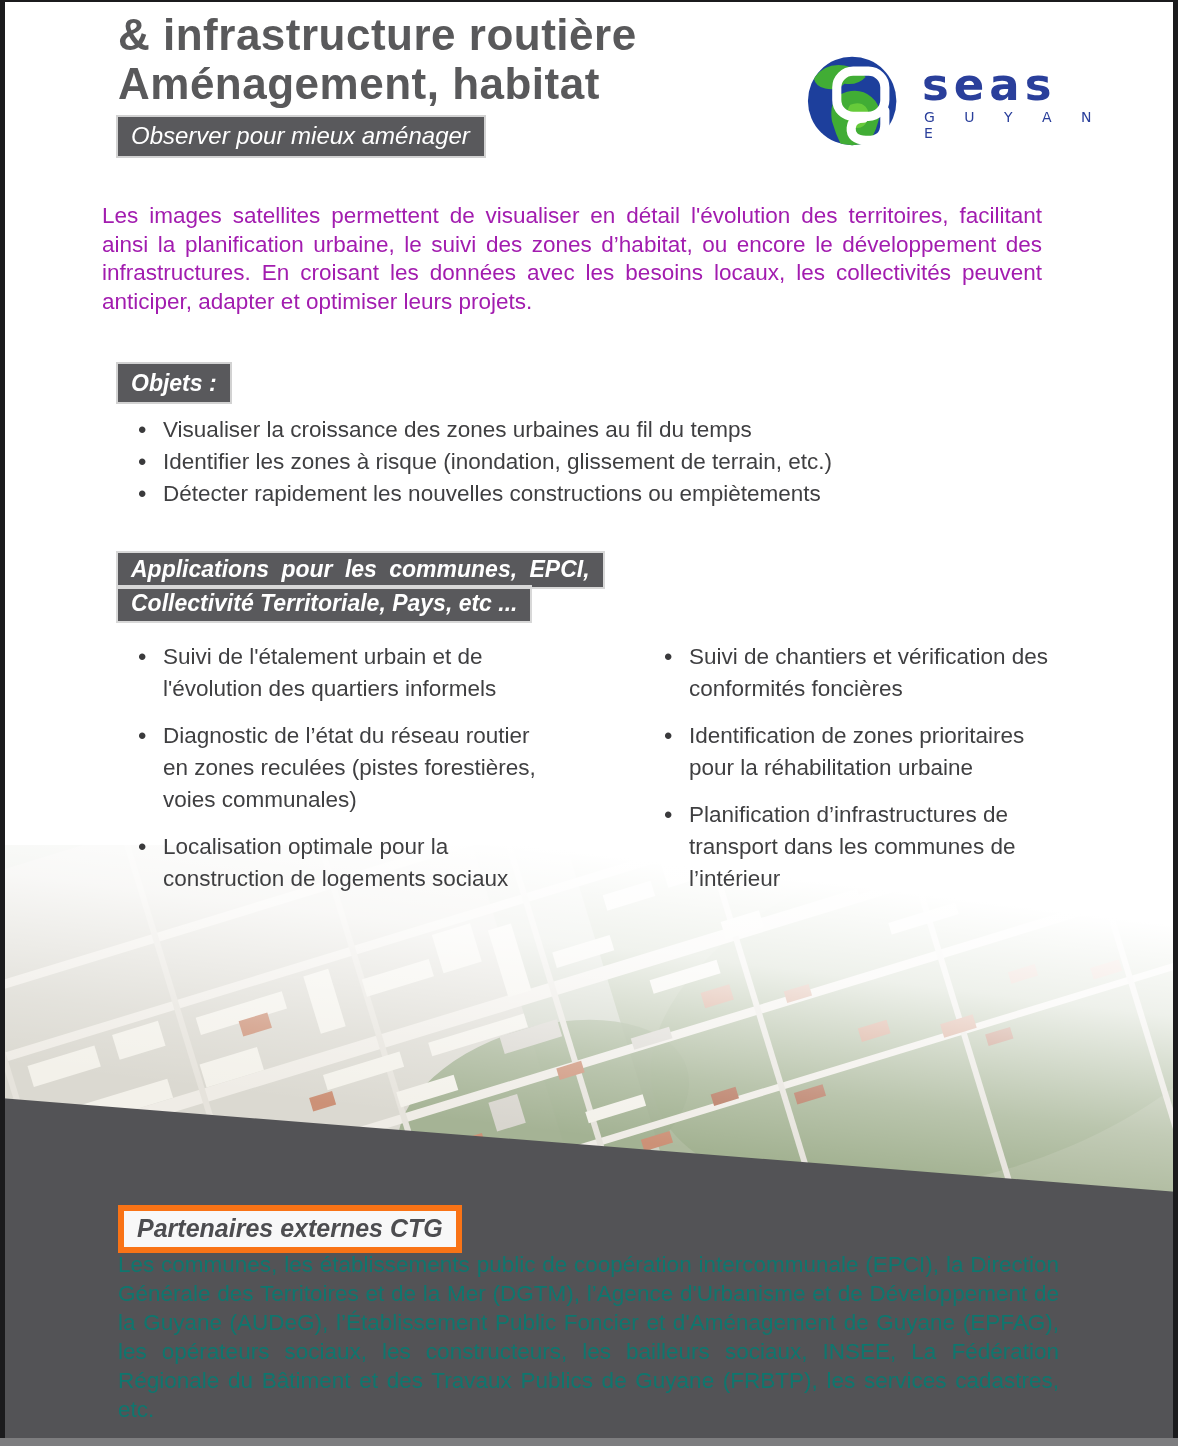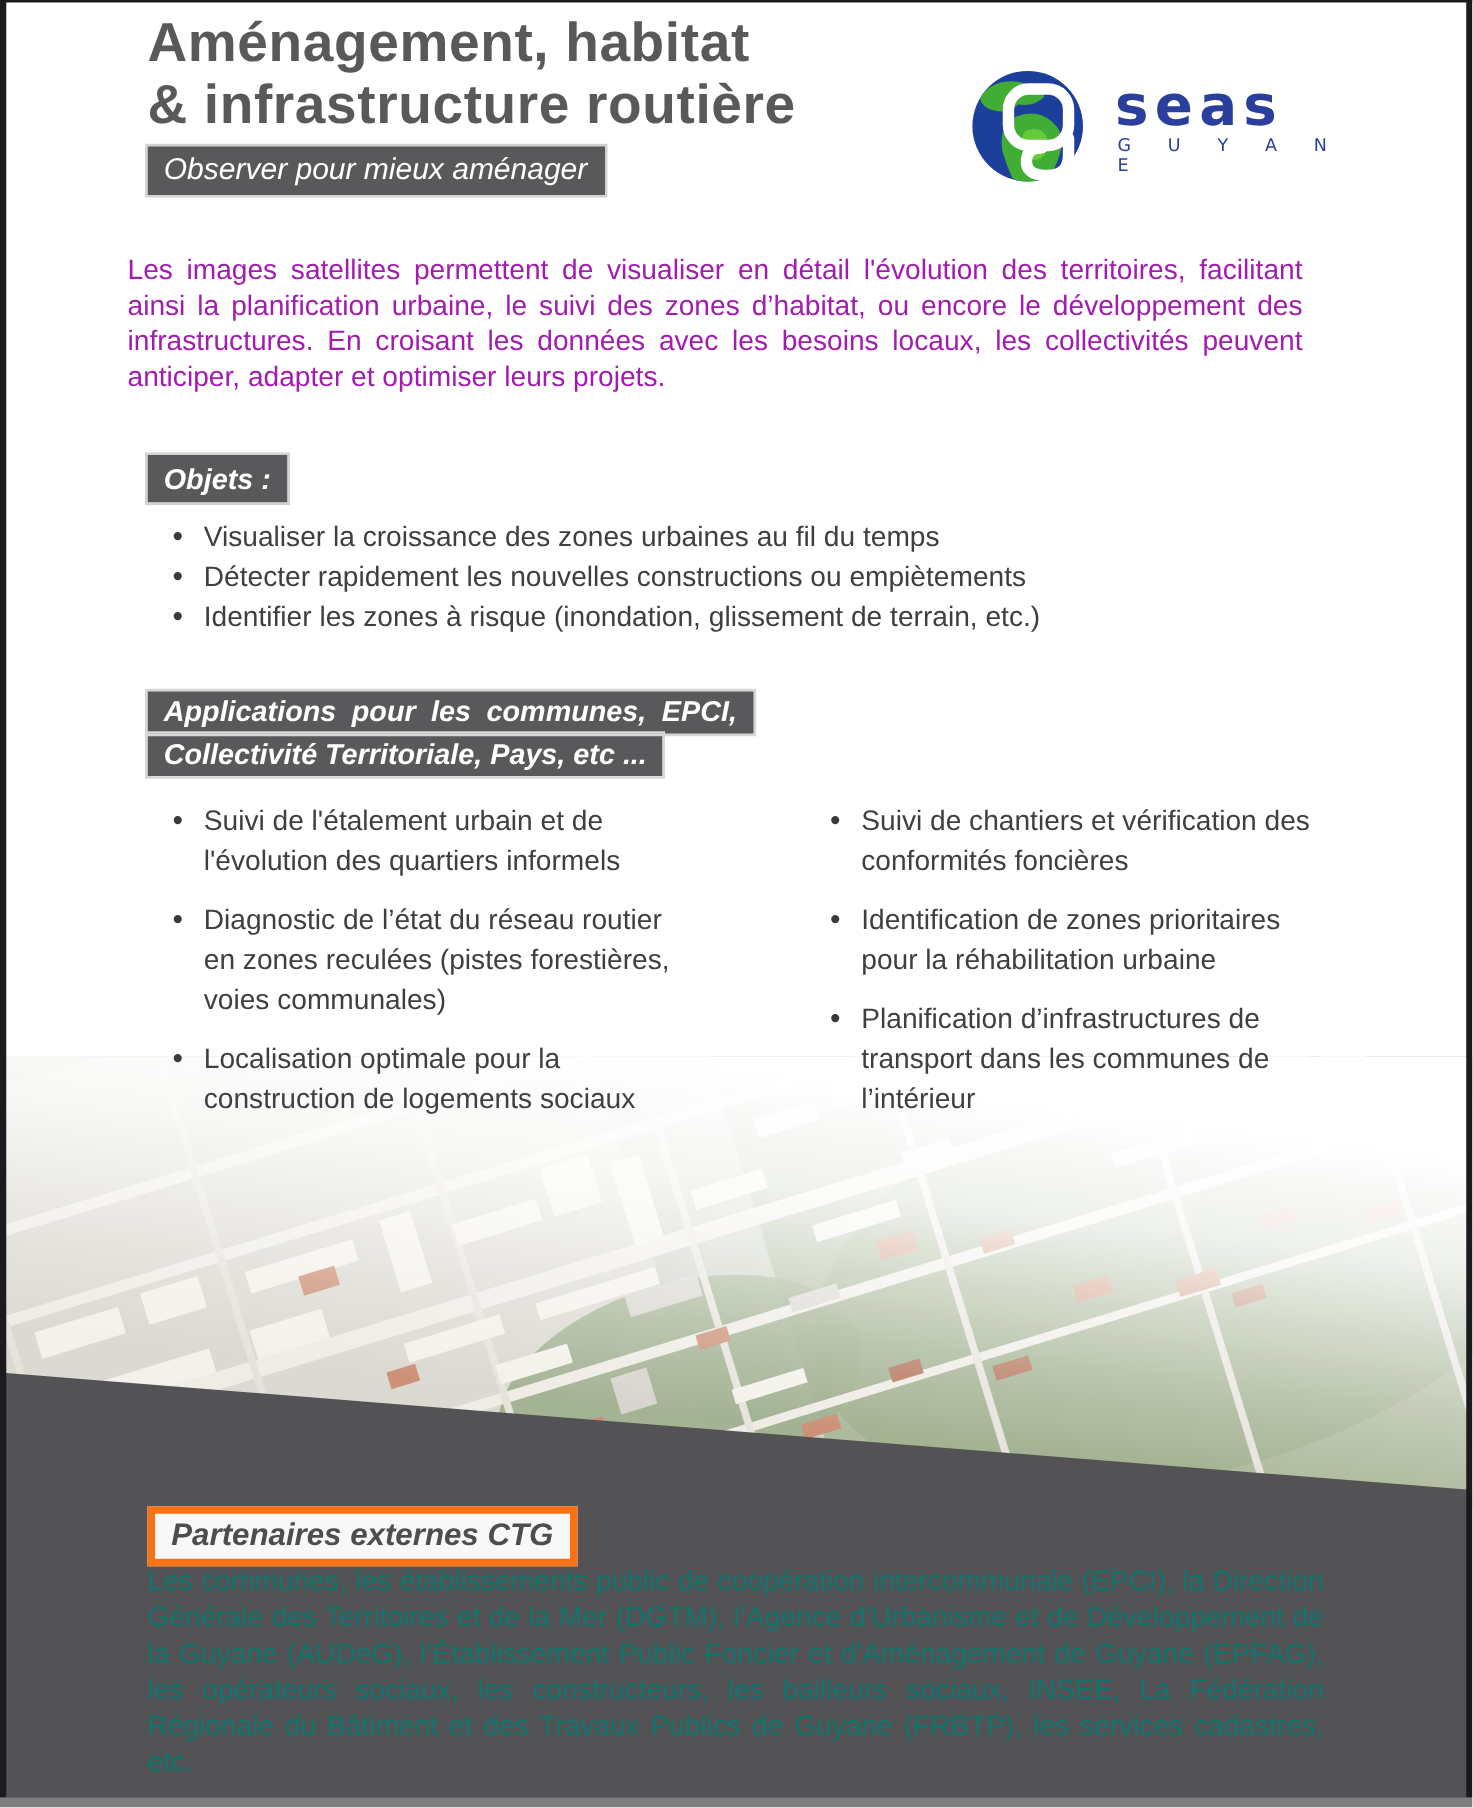--- a/index.html
+++ b/index.html
@@ -20,21 +20,21 @@
     position:absolute;left:118px;top:10px;
     font-size:44px;line-height:49px;font-weight:bold;color:#59595b;letter-spacing:.5px;
   }
   .tagline-badge{
     position:absolute;left:118px;top:117px;
     background:#59595c;color:#ffffff;font-style:italic;font-size:24px;line-height:30px;
     padding:4px 14px 5px 13px;outline:2px solid #d2d2d2;text-align:center;
   }
 
   
-  .logo{position:absolute;left:776px;top:40px;width:310px;height:120px;display:flex;align-items:center;}
+  .logo{position:absolute;left:806px;top:40px;width:310px;height:120px;display:flex;align-items:center;}
   .logo-globe{width:100px;height:110px;flex:0 0 auto;}
   .logo-text{margin-left:16px;margin-top:6px;}
   .logo-brand{
     font-family:"DejaVu Sans",sans-serif;font-weight:bold;color:#2a3f9b;
     font-size:45px;line-height:40px;letter-spacing:5px;
   }
   .logo-region{
     font-family:"DejaVu Sans",sans-serif;color:#2a3f9b;
     font-size:14px;letter-spacing:12.5px;margin-top:4px;margin-left:2px;
   }
@@ -91,22 +91,22 @@
     position:absolute;left:118px;top:1250px;width:941px;z-index:5;
     color:#0f766e;font-size:22.5px;line-height:29px;text-align:justify;
   }
 </style>
 </head>
 <body>
 
 <div id="page">
 
   <div class="title">
+    <div>&amp; infrastructure routière</div>
     <div>Aménagement, habitat</div>
-    <div>&amp; infrastructure routière</div>
   </div>
 
   <div class="tagline-badge">Observer pour mieux aménager</div>
 
   <div class="logo">
     <svg class="logo-globe" viewBox="0 0 104 114">
       <defs>
         <clipPath id="globeclip">
             <circle cx="48" cy="58" r="46"></circle>
           </clipPath>
@@ -127,22 +127,22 @@
       <div class="logo-brand">seas</div>
       <div class="logo-region">G U Y A N E</div>
     </div>
   </div>
 
   <div class="intro">Les images satellites permettent de visualiser en détail l'évolution des territoires, facilitant ainsi la planification urbaine, le suivi des zones d’habitat, ou encore le développement des infrastructures. En croisant les données avec les besoins locaux, les collectivités peuvent anticiper, adapter et optimiser leurs projets.</div>
 
   <div class="section-badge objets-badge">Objets :</div>
   <ul class="bullets objets-list">
     <li>Visualiser la croissance des zones urbaines au fil du temps</li>
+    <li>Identifier les zones à risque (inondation, glissement de terrain, etc.)</li>
     <li>Détecter rapidement les nouvelles constructions ou empiètements</li>
-    <li>Identifier les zones à risque (inondation, glissement de terrain, etc.)</li>
   </ul>
 
   <div class="apps-badge section-badge">
     <div class="badge-line first">Applications pour les communes, EPCI,</div>
     <div class="badge-line">Collectivité Territoriale, Pays, etc ...</div>
   </div>
 
   <div class="apps-cols">
     <ul class="bullets apps-col">
       <li>Suivi de l'étalement urbain et de l'évolution des quartiers informels</li>

